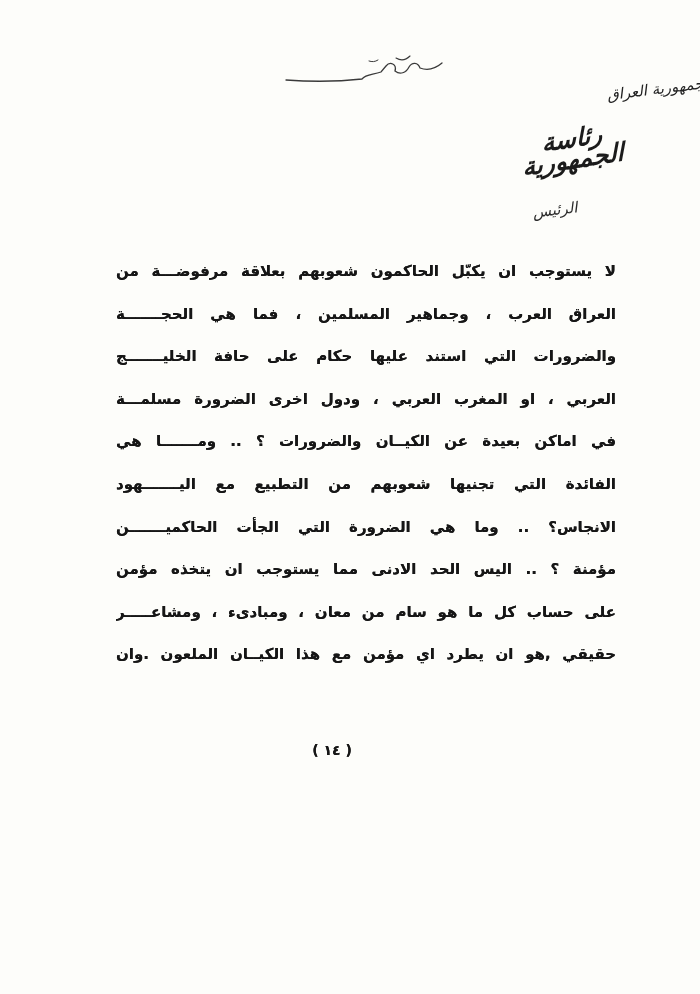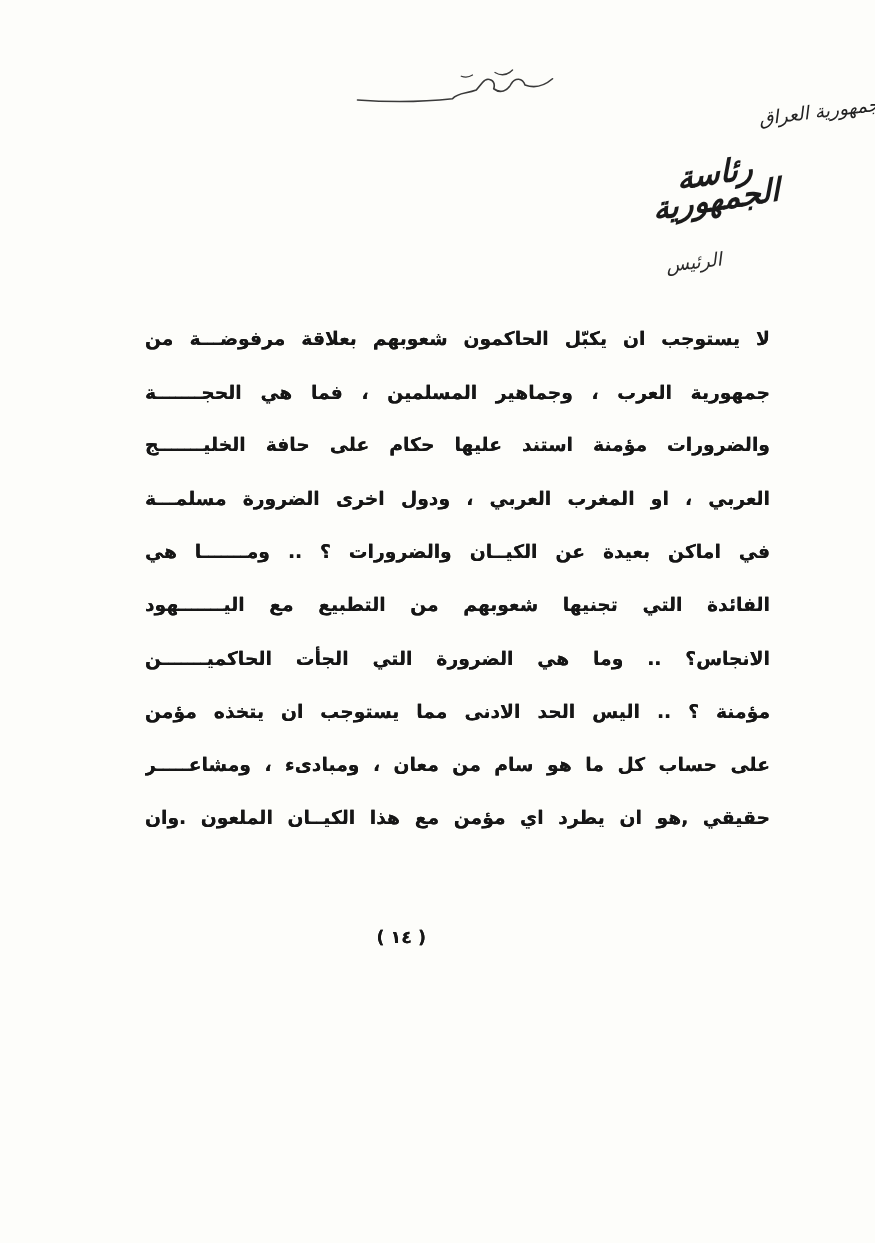--- a/index.html
+++ b/index.html
@@ -41,21 +41,21 @@
   }
   .line{
     height:42.6px;line-height:42.6px;
     text-align:justify;text-align-last:justify;
     white-space:nowrap;overflow:hidden;
     word-spacing:2px;
     text-shadow:0 0 0.5px #222;
   }
   
   .page-number{
-    position:absolute;left:278px;top:742px;width:86px;
+    position:absolute;left:289px;top:742px;width:86px;
     text-align:center;font-size:14px;font-weight:700;
     direction:rtl;text-shadow:0 0 0.4px #222;
   }
 </style>
 </head>
 <body>
 
 <div class="page">
 
   <svg class="scribble-top" viewBox="0 0 165 40">
@@ -63,22 +63,22 @@
     <path d="M128 6 c-4 4 -9 5 -14 2" fill="none" stroke="#3a3a3a" stroke-width="1.1" stroke-linecap="round"></path>
     <path d="M96 10 c-3 2 -6 2 -9 1" fill="none" stroke="#3a3a3a" stroke-width="1" stroke-linecap="round"></path>
   </svg>
 
   <div class="lh-country">جمهورية العراق</div>
   <div class="lh-office">رئاسة الجمهورية</div>
   <div class="lh-signatory">الرئيس</div>
 
   <div class="body-text">
     <div class="line">لا يستوجب ان يكبّل الحاكمون شعوبهم بعلاقة مرفوضـــة من</div>
-    <div class="line">جمهورية العرب ، وجماهير المسلمين ، فما هي الحجـــــــة</div>
-    <div class="line">والضرورات مؤمنة استند عليها حكام على حافة الخليـــــــج</div>
+    <div class="line">العراق العرب ، وجماهير المسلمين ، فما هي الحجـــــــة</div>
+    <div class="line">والضرورات التي استند عليها حكام على حافة الخليـــــــج</div>
     <div class="line">العربي ، او المغرب العربي ، ودول اخرى الضرورة مسلمـــة</div>
     <div class="line">في اماكن بعيدة عن الكيــان والضرورات ؟ .. ومـــــــا هي</div>
     <div class="line">الفائدة التي تجنيها شعوبهم من التطبيع مع اليـــــــهود</div>
     <div class="line">الانجاس؟ .. وما هي الضرورة التي الجأت الحاكميـــــــن</div>
     <div class="line">مؤمنة ؟ .. اليس الحد الادنى مما يستوجب ان يتخذه مؤمن</div>
     <div class="line">على حساب كل ما هو سام من معان ، ومبادىء ، ومشاعـــــر</div>
     <div class="line">حقيقي ,هو ان يطرد اي مؤمن مع هذا الكيــان الملعون .وان</div>
   </div>
 
   <div class="page-number">( ١٤ )</div>

